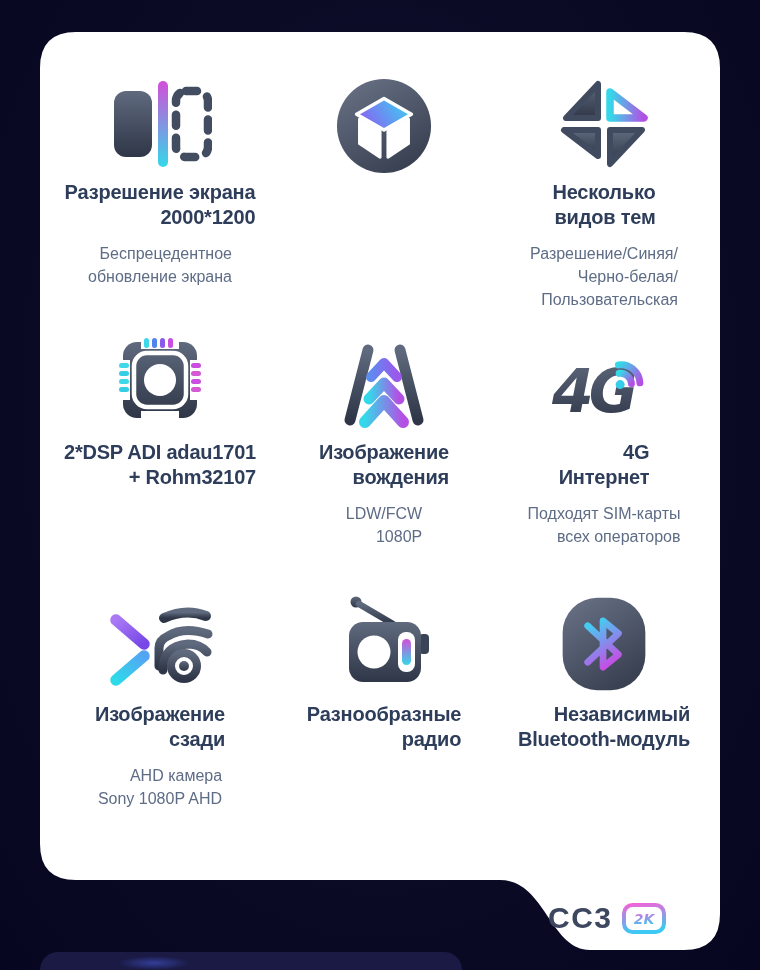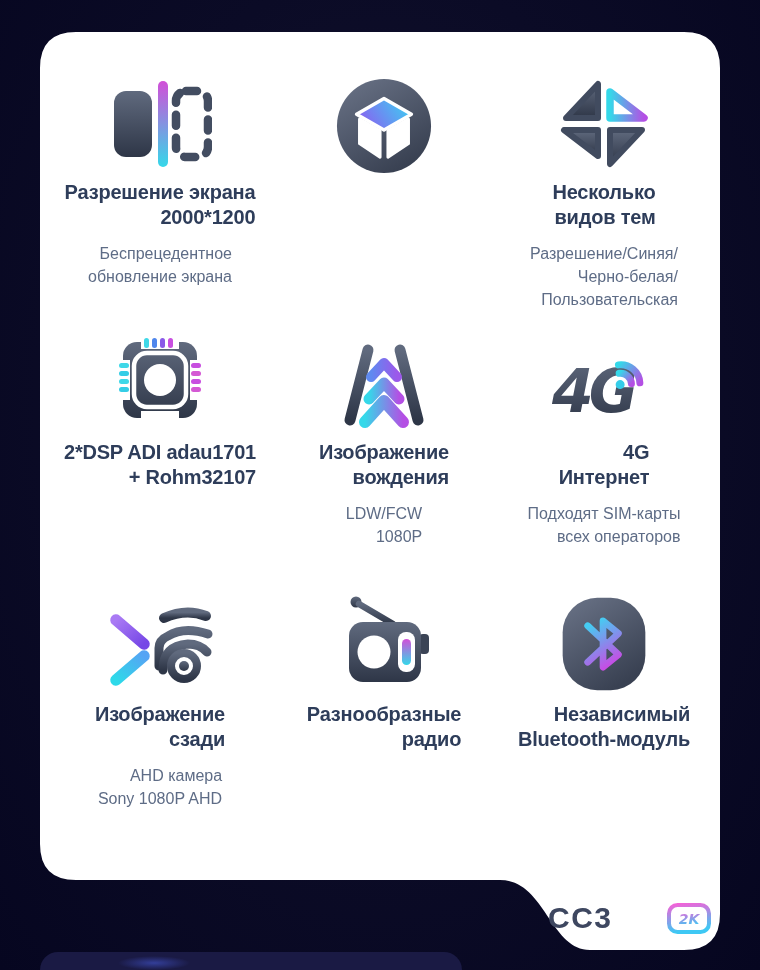--- a/index.html
+++ b/index.html
@@ -19,21 +19,21 @@
   .title{
     margin-top:8px;font-size:20px;font-weight:700;color:#2e3d5a;
     line-height:1.25;letter-spacing:-0.2px;white-space:pre-line;
   }
   .subtitle{
     margin-top:12px;font-size:16px;color:#5e6c86;
     line-height:1.45;white-space:pre-line;
   }
   .brand{
     position:absolute;left:548px;top:897px;width:164px;height:42px;
-    display:flex;align-items:center;justify-content:space-between;gap:8px;
+    display:flex;align-items:center;justify-content:flex-start;gap:8px;
   }
   .brand-text{font-size:30px;font-weight:800;color:#3e4760;letter-spacing:1.5px;}
   .next-card{
     position:absolute;left:40px;top:952px;width:422px;height:18px;
     background:#1a1a44;border-radius:26px 26px 0 0;
   }
   .next-glow{
     position:absolute;left:118px;top:956px;width:72px;height:14px;border-radius:50%;
     background:radial-gradient(closest-side, rgba(72,92,222,0.55), rgba(72,92,222,0));
   }

